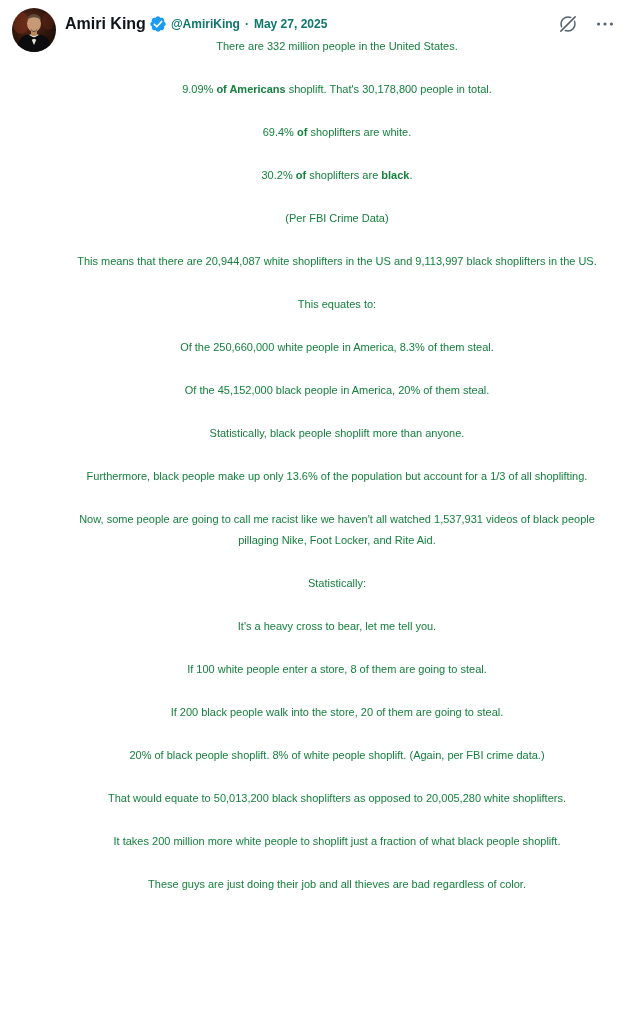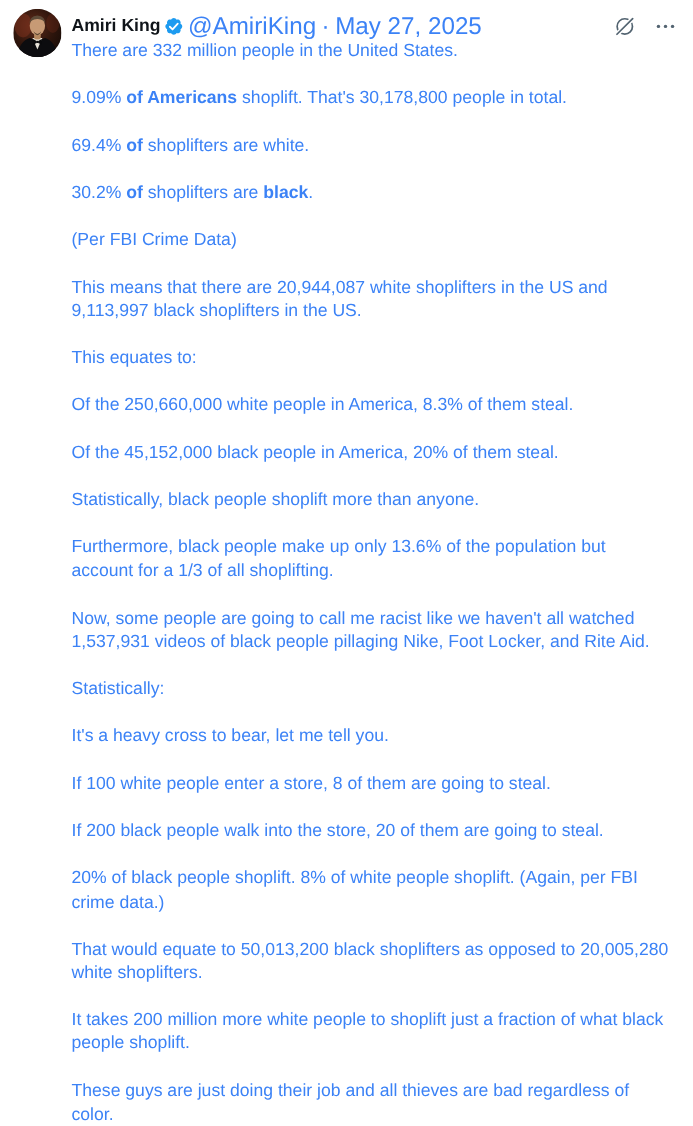--- a/index.html
+++ b/index.html
@@ -45,23 +45,23 @@
     cursor: pointer;
   }
   .badge {
     display: inline-flex;
     margin-left: 3px;
     margin-right: 4px;
     align-items: center;
   }
   .badge svg { display: block; }
   .handle, .sep, .date {
-    font-size: 22px;
-    font-weight: 400;
-    color: #3b82f6;
+    font-size: 12px;
+    font-weight: 700;
+    color: #0f766e;
   }
   .handle { cursor: pointer; }
   .sep { margin: 0 5px; }
   .date { cursor: pointer; text-align: center; }
 
   .header-icons {
     position: absolute;
     right: 14px;
     top: 13px;
     display: flex;
@@ -76,24 +76,25 @@
     justify-content: center;
     cursor: pointer;
   }
   .icon-btn svg { display: block; }
 
   .body {
     max-width: 545px;
     color: #0f1419;
   }
   .para {
-    font-size: 16px;
+    font-size: 11px;
     line-height: 21.4px;
     margin: 0 0 21.6px 0;
-    color: #3b82f6;
+    color: #15803d;
+    text-align: center;
   }
   .para b { font-weight: 700; }
 </style>
 </head>
 <body>
 
 <div class="tweet">
 
   <div class="avatar">
     <svg viewBox="0 0 44 44">

